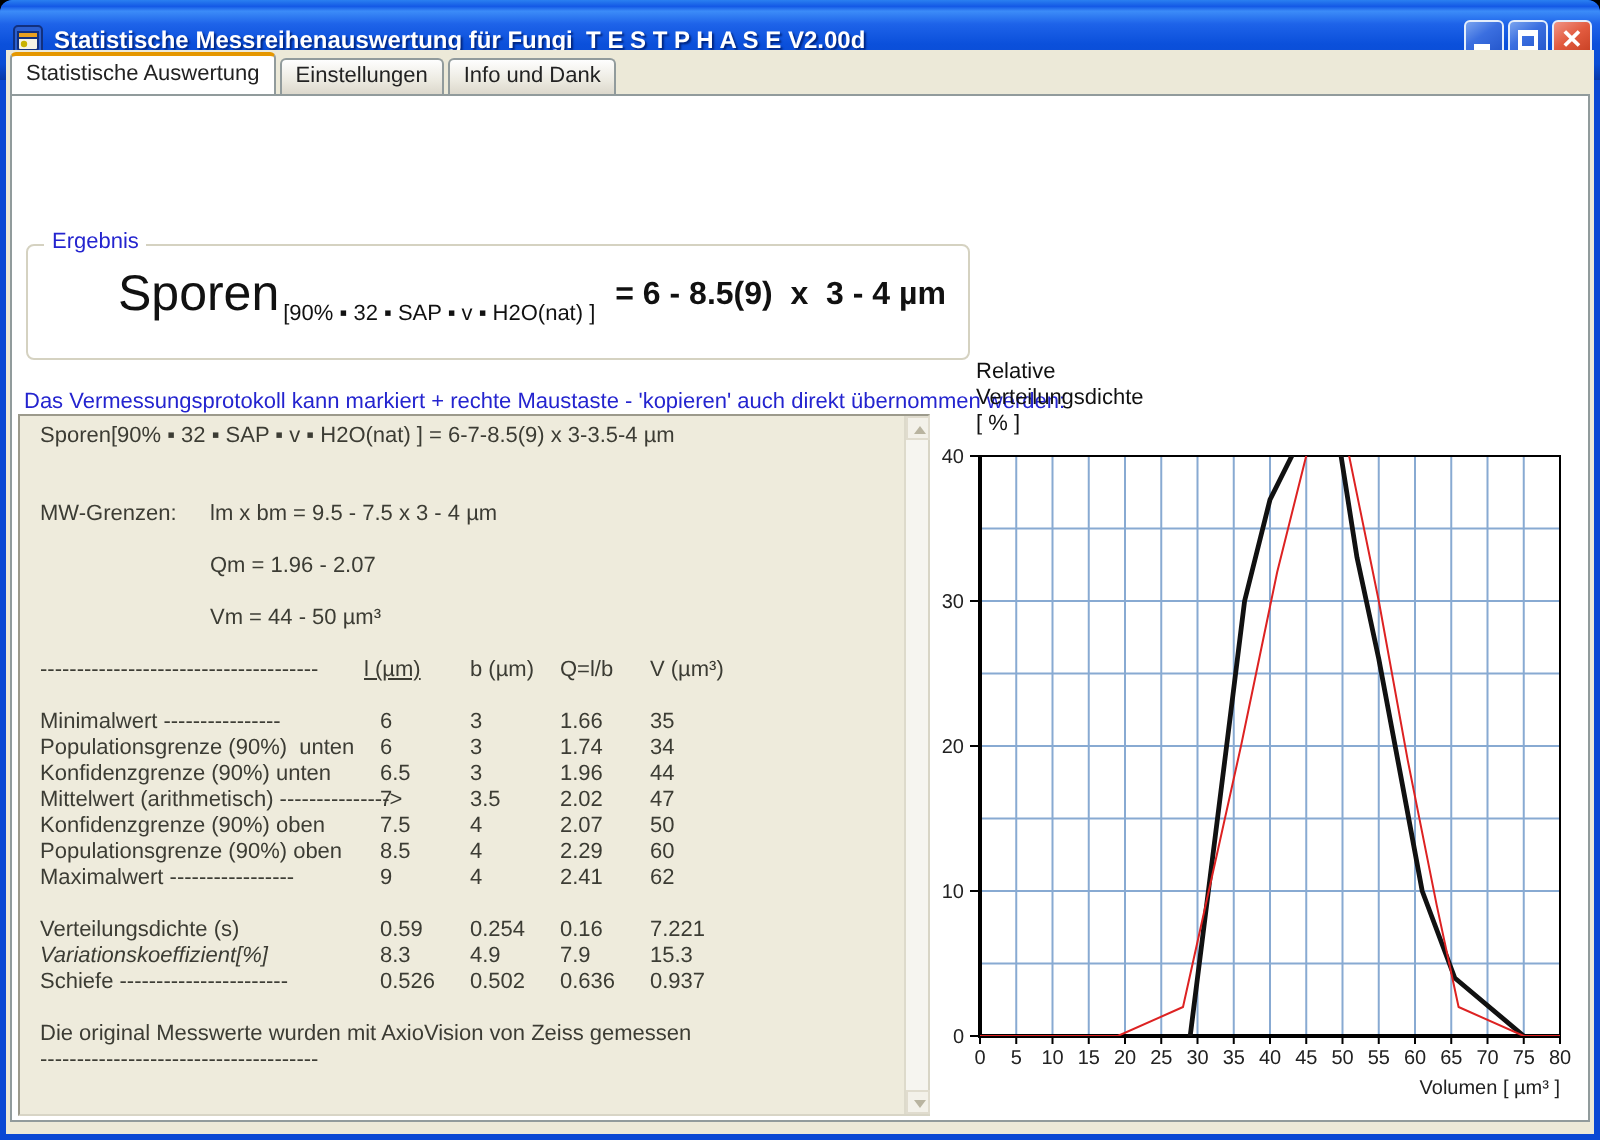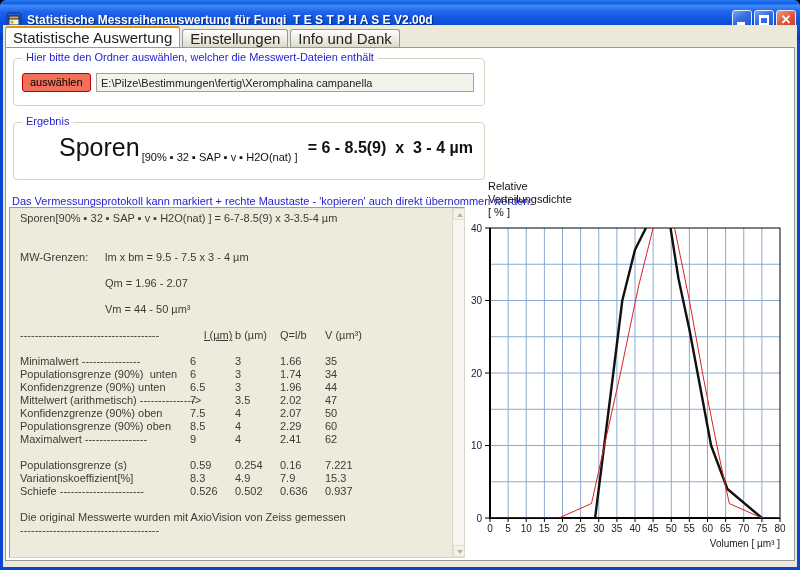--- a/index.html
+++ b/index.html
@@ -14,21 +14,21 @@
   .title-text{color:#fff;font-size:12px;font-weight:bold;white-space:pre;text-shadow:1px 1px 1px #00257E;flex:1 1 auto;overflow:hidden;}
   .tb-btn{width:20px;height:20px;margin-left:2px;border-radius:3px;border:1px solid #E4EEFB;position:relative;flex:0 0 auto;cursor:pointer;}
   .btn-blue{background:linear-gradient(145deg,#7AA4EF 0%,#3B6FE0 40%,#2052C8 100%);}
   .btn-red{background:linear-gradient(145deg,#F09486 0%,#E25B3F 45%,#C33C1F 100%);}
   .glyph-min{position:absolute;left:4px;bottom:4px;width:8px;height:3px;background:#fff;}
   .glyph-max{position:absolute;left:4px;top:4px;width:10px;height:10px;border:2px solid #fff;border-top-width:3px;}
   .glyph-close{position:absolute;inset:0;color:#fff;font-size:13px;font-weight:bold;text-align:center;line-height:18px;}
   
   .client{position:absolute;top:25px;left:3px;right:3px;bottom:3px;background:#ECE9D8;}
   .tabstrip{position:absolute;top:1px;left:2px;right:2px;height:21px;display:flex;align-items:flex-end;z-index:3;}
-  .tab{height:18px;line-height:17px;padding:0 7px;font-size:15px;color:#222;border:1px solid #919B9C;border-bottom:none;
+  .tab{height:18px;line-height:17px;padding:0 7px;font-size:11px;color:#222;border:1px solid #919B9C;border-bottom:none;
     border-radius:3px 3px 0 0;background:linear-gradient(#FEFEFE,#ECEAE1 60%,#DCD8CC);margin-right:2px;cursor:pointer;}
   .tab.active{height:21px;line-height:19px;background:#FFFFFF;border-top:2px solid #E59700;position:relative;z-index:4;}
   .page{position:absolute;top:22px;left:2px;right:2px;bottom:6px;background:#FFFFFF;border:1px solid #919B9C;z-index:2;}
   
   .grp{position:absolute;border:1px solid #D5D2C1;border-radius:4px;}
   .grp-legend{position:absolute;top:-8px;left:8px;background:#fff;padding:0 4px;font-size:11px;color:var(--label-blue,#2424CF);white-space:pre;}
   #grp-folder{left:7px;top:10px;width:472px;height:48px;}
   #grp-result{left:7px;top:74px;width:472px;height:58px;}
   .btn-auswaehlen{position:absolute;left:8px;top:14px;padding:2px 7px 3px 7px;font-size:11px;color:#000;
     background:#F2705A;border:1px solid #C00000;border-radius:3px;cursor:pointer;font-family:"Liberation Sans",sans-serif;}
@@ -81,25 +81,20 @@
 
   <div class="client">
     <div class="tabstrip" id="tabstrip">
         <div class="tab active">Statistische Auswertung</div>
         <div class="tab">Einstellungen</div>
         <div class="tab">Info und Dank</div>
       </div>
 
     <div class="page">
 
-      <div class="grp" id="grp-folder">
-        <span class="grp-legend">Hier bitte den Ordner auswählen, welcher die Messwert-Dateien enthält</span>
-        <button class="btn-auswaehlen">auswählen</button>
-        <input class="path-input" value="E:\Pilze\Bestimmungen\fertig\Xeromphalina campanella" style="">
-      </div>
 
       <div class="grp" id="grp-result">
         <span class="grp-legend">Ergebnis</span>
         <div class="formula">
           <span class="fname">Sporen</span>
           <span class="fsub">[90% ▪ 32 ▪ SAP ▪ v ▪ H2O(nat) ]</span>
           <span class="fval">= 6 - 8.5(9)  x  3 - 4 µm</span>
         </div>
       </div>
 
@@ -120,21 +115,21 @@
             <div class="pline">
               <span style="left: 85px;">Qm = 1.96 - 2.07</span>
             </div>
             <div class="pline"></div>
             <div class="pline">
               <span style="left: 85px;">Vm = 44 - 50 µm³</span>
             </div>
             <div class="pline"></div>
             <div class="pline">
               <span style="left: 0px;">--------------------------------------</span>
-              <span style="left: 184px; text-decoration: underline;">l (µm)</span>
+              <span style="left: 162px; text-decoration: underline;">l (µm)</span>
               <span style="left: 215px;">b (µm)</span>
               <span style="left: 260px;">Q=l/b</span>
               <span style="left: 305px;">V (µm³)</span>
             </div>
             <div class="pline"></div>
             <div class="pline">
               <span style="left: 0px;">Minimalwert ----------------</span>
               <span style="left: 170px;">6</span>
               <span style="left: 215px;">3</span>
               <span style="left: 260px;">1.66</span>
@@ -177,28 +172,28 @@
             </div>
             <div class="pline">
               <span style="left: 0px;">Maximalwert -----------------</span>
               <span style="left: 170px;">9</span>
               <span style="left: 215px;">4</span>
               <span style="left: 260px;">2.41</span>
               <span style="left: 305px;">62</span>
             </div>
             <div class="pline"></div>
             <div class="pline">
-              <span style="left: 0px;">Populationsgrenze (s)</span>
+              <span style="left: 0px;">Verteilungsdichte (s)</span>
               <span style="left: 170px;">0.59</span>
               <span style="left: 215px;">0.254</span>
               <span style="left: 260px;">0.16</span>
               <span style="left: 305px;">7.221</span>
             </div>
             <div class="pline">
-              <span style="left: 0px;">Variationskoeffizient[%]</span>
+              <span style="left: 0px; font-style: italic;">Variationskoeffizient[%]</span>
               <span style="left: 170px;">8.3</span>
               <span style="left: 215px;">4.9</span>
               <span style="left: 260px;">7.9</span>
               <span style="left: 305px;">15.3</span>
             </div>
             <div class="pline">
               <span style="left: 0px;">Schiefe -----------------------</span>
               <span style="left: 170px;">0.526</span>
               <span style="left: 215px;">0.502</span>
               <span style="left: 260px;">0.636</span>

